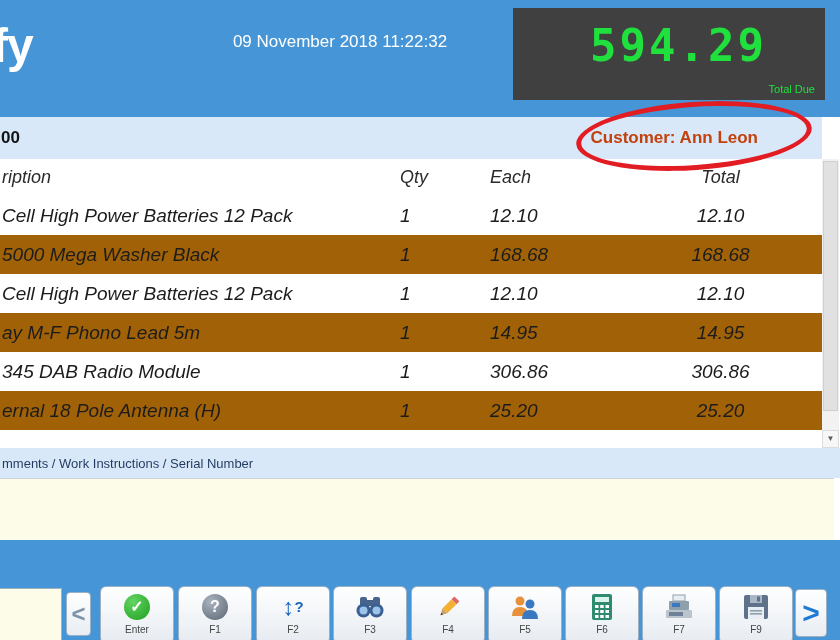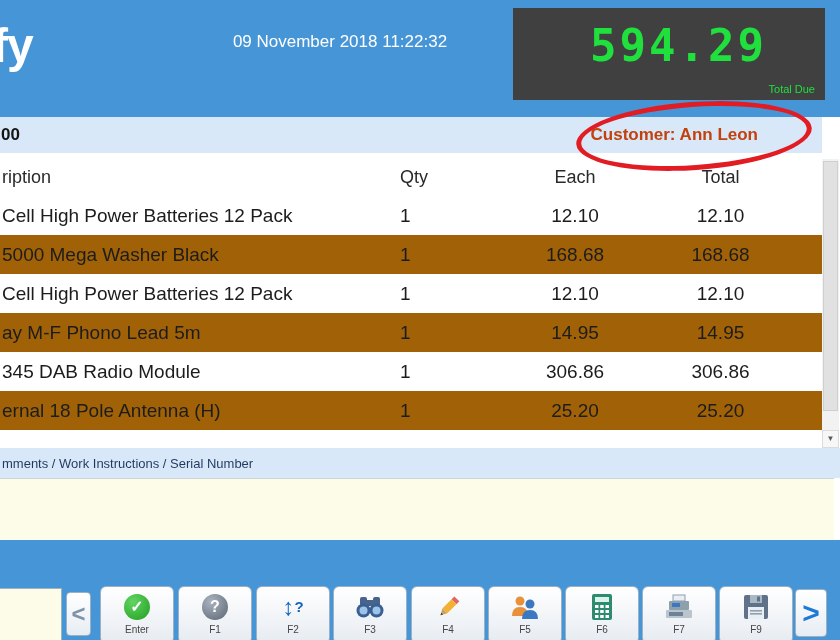--- a/index.html
+++ b/index.html
@@ -11,32 +11,32 @@
   
   .topbar { position:absolute; left:0; top:0; width:840px; height:117px; background:#4695d6; }
   .logo { position:absolute; left:-8px; top:18px; color:#ffffff; font-size:48px; font-weight:bold; letter-spacing:-1px; }
   .datetime { position:absolute; left:0; top:32px; width:680px; text-align:center; color:#ffffff; font-size:17px; }
 
   .led { position:absolute; left:513px; top:8px; width:312px; height:92px; background:#404040; }
   .led-amount { position:absolute; right:58px; top:12px; font-family:"DejaVu Sans Mono", monospace; font-weight:bold; font-size:44px; color:#1fe03c; letter-spacing:3px; }
   .led-label { position:absolute; right:10px; bottom:5px; font-size:11px; color:#1fe03c; }
 
   
-  .customer-row { position:absolute; left:0; top:117px; width:822px; height:36px; background:#d9e8f8; display:flex; align-items:center; }
+  .customer-row { position:absolute; left:0; top:117px; width:822px; height:42px; background:#d9e8f8; display:flex; align-items:center; }
   .sale-ref { font-weight:bold; font-size:17px; color:#141414; padding-left:1px; }
   .customer { position:absolute; right:64px; font-weight:bold; font-size:17px; color:#c2410c; }
   .annotation { position:absolute; left:576px; top:102px; width:236px; height:68px; border:5px solid #e11c22; border-radius:50%; transform:rotate(-4deg); pointer-events:none; z-index:5; }
 
   
   .table { position:absolute; left:0; top:159px; width:822px; height:289px; background:#ffffff; font-size:19px; color:#1c1c1c; }
-  .trow { display:flex; height:39px; line-height:39px; }
+  .trow { display:flex; height:39px; line-height:39px;font-style:italic; }
   .thead { height:37px; line-height:37px; font-size:18px; color:#2a2a2a; }
   .c-desc { flex:1; padding-left:2px; overflow:hidden; white-space:nowrap; }
   .c-qty { width:90px; text-align:left; padding-right:8px; }
-  .c-each { width:170px; text-align:center; }
+  .c-each { width:170px; text-align:left; }
   .c-total { width:162px; text-align:center; padding-right:41px; }
   .alt { background:#a16207; }
 
   .scrollbar { position:absolute; left:822px; top:159px; width:17px; height:289px; background:#f2f2f2; }
   .sb-thumb { position:absolute; left:1px; top:2px; width:15px; height:250px; background:#e1e1e1; border:1px solid #cfcfcf; }
   .sb-down { position:absolute; left:0; bottom:0; width:17px; height:18px; background:#f7f7f7; border:1px solid #dcdcdc; color:#5a5a5a; font-size:8px; text-align:center; line-height:16px; }
 
   
   .comments-bar { position:absolute; left:0; top:448px; width:840px; height:30px; background:#d9e8f8; display:flex; align-items:center; font-size:13px; color:#1f3a5f; }
   .comments-bar span { padding-left:2px; }

